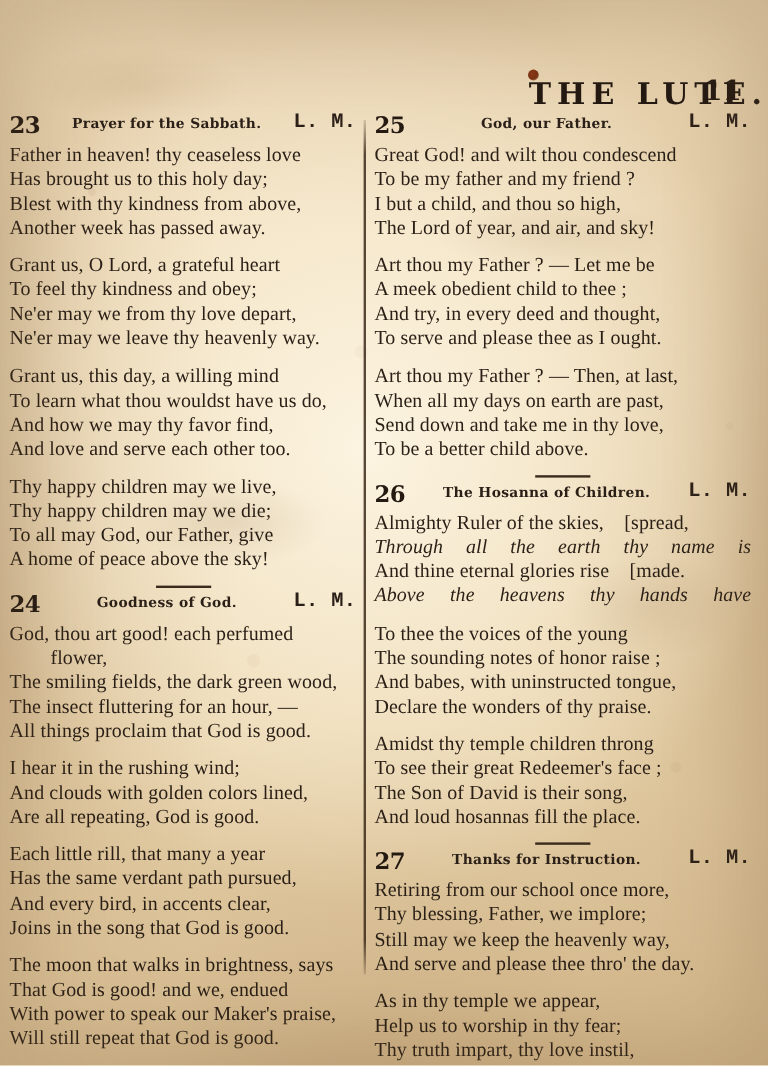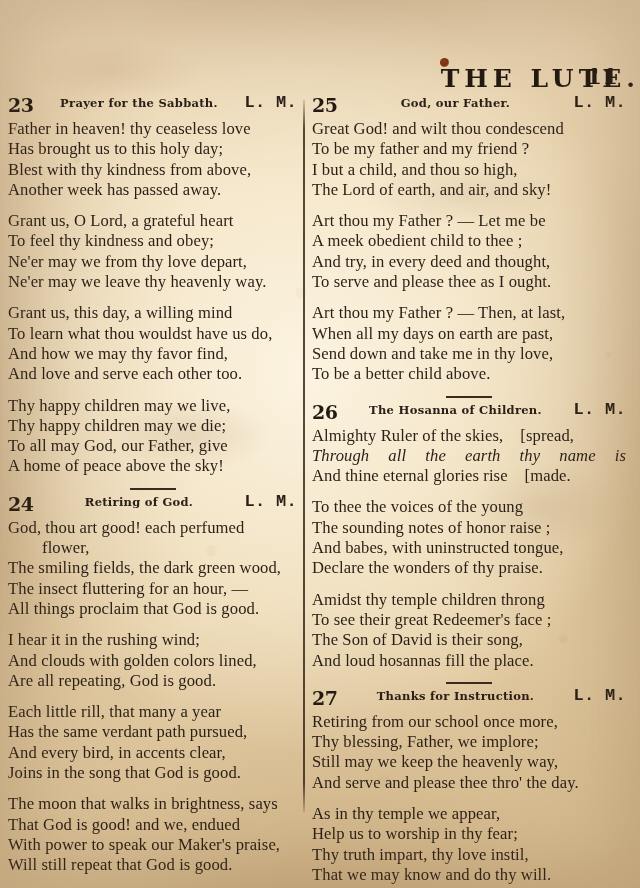--- a/index.html
+++ b/index.html
@@ -223,21 +223,21 @@
         </div>
         <div class="stanza">
           <div class="line">Thy happy children may we live,</div>
           <div class="line">Thy happy children may we die;</div>
           <div class="line">To all may God, our Father, give</div>
           <div class="line">A home of peace above the sky!</div>
         </div>
         <div class="rule-short"></div>
         <div class="hymn-head">
           <span class="hymn-num">24</span>
-          <span class="hymn-topic">Retiring of God.</span>
+          <span class="hymn-topic">Goodness of God.</span>
           <span class="hymn-meter">L. M.</span>
         </div>
         <div class="stanza">
           <div class="line">God, thou art good! each perfumed</div>
           <div class="line indent">flower,</div>
           <div class="line">The smiling fields, the dark green wood,</div>
           <div class="line">The insect fluttering for an hour, —</div>
           <div class="line">All things proclaim that God is good.</div>
         </div>
         <div class="stanza">
@@ -261,21 +261,21 @@
     <div class="col col-right" id="right-column">
         <div class="hymn-head">
           <span class="hymn-num">25</span>
           <span class="hymn-topic">God, our Father.</span>
           <span class="hymn-meter">L. M.</span>
         </div>
         <div class="stanza">
           <div class="line">Great God! and wilt thou condescend</div>
           <div class="line">To be my father and my friend ?</div>
           <div class="line">I but a child, and thou so high,</div>
-          <div class="line">The Lord of earth, and air, and sky!</div>
+          <div class="line">The Lord of year, and air, and sky!</div>
         </div>
         <div class="stanza">
           <div class="line">Art thou my Father ? — Let me be</div>
           <div class="line">A meek obedient child to thee ;</div>
           <div class="line">And try, in every deed and thought,</div>
           <div class="line">To serve and please thee as I ought.</div>
         </div>
         <div class="stanza">
           <div class="line">Art thou my Father ? — Then, at last,</div>
           <div class="line">When all my days on earth are past,</div>
@@ -285,20 +285,21 @@
         <div class="rule-short"></div>
         <div class="hymn-head">
           <span class="hymn-num">26</span>
           <span class="hymn-topic">The Hosanna of Children.</span>
           <span class="hymn-meter">L. M.</span>
         </div>
         <div class="stanza">
           <div class="line">Almighty Ruler of the skies,    [spread,</div>
           <div class="line just">Through all the earth thy name is</div>
           <div class="line">And thine eternal glories rise    [made.</div>
+          <div class="line just">Above the heavens thy hands have</div>
         </div>
         <div class="stanza">
           <div class="line">To thee the voices of the young</div>
           <div class="line">The sounding notes of honor raise ;</div>
           <div class="line">And babes, with uninstructed tongue,</div>
           <div class="line">Declare the wonders of thy praise.</div>
         </div>
         <div class="stanza">
           <div class="line">Amidst thy temple children throng</div>
           <div class="line">To see their great Redeemer's face ;</div>

